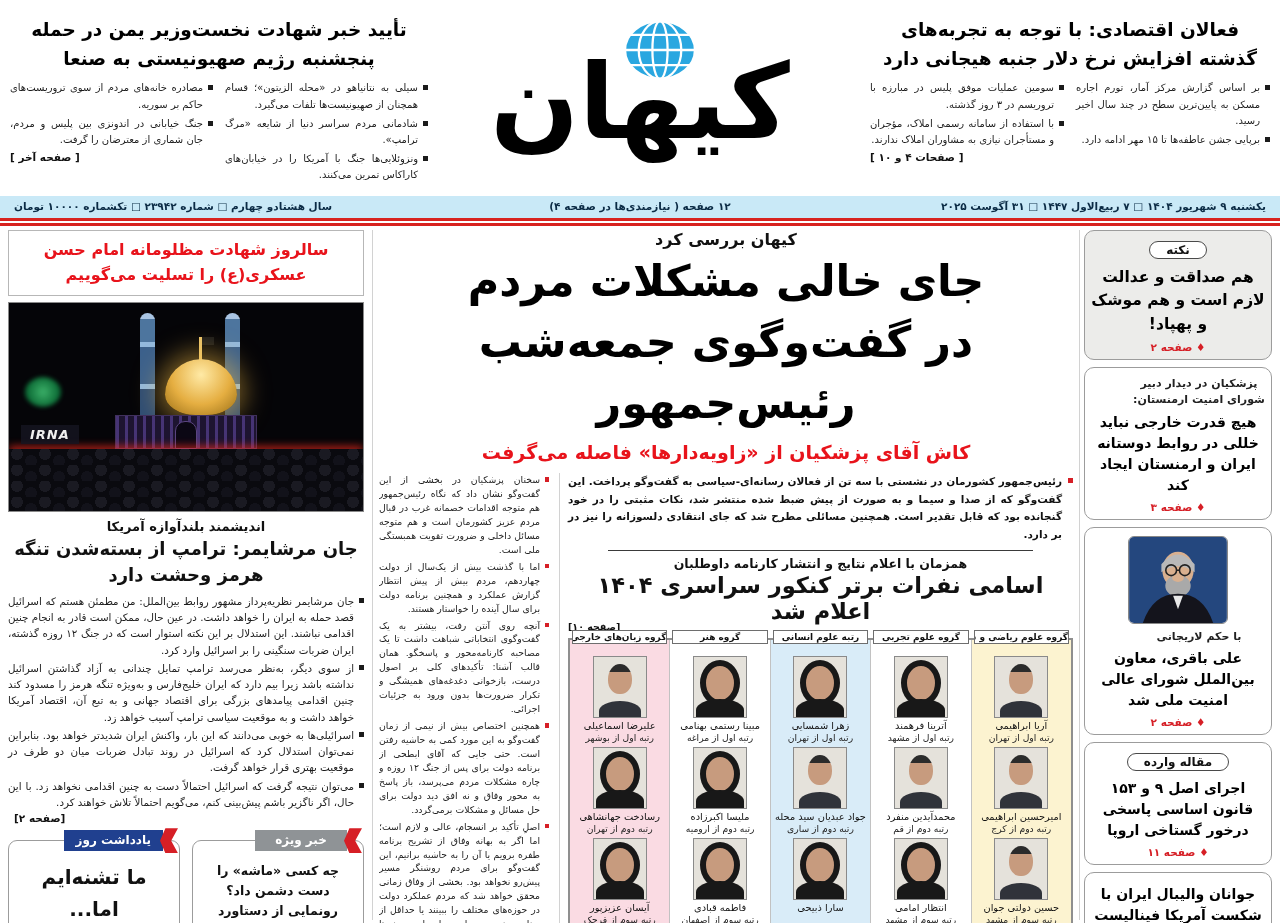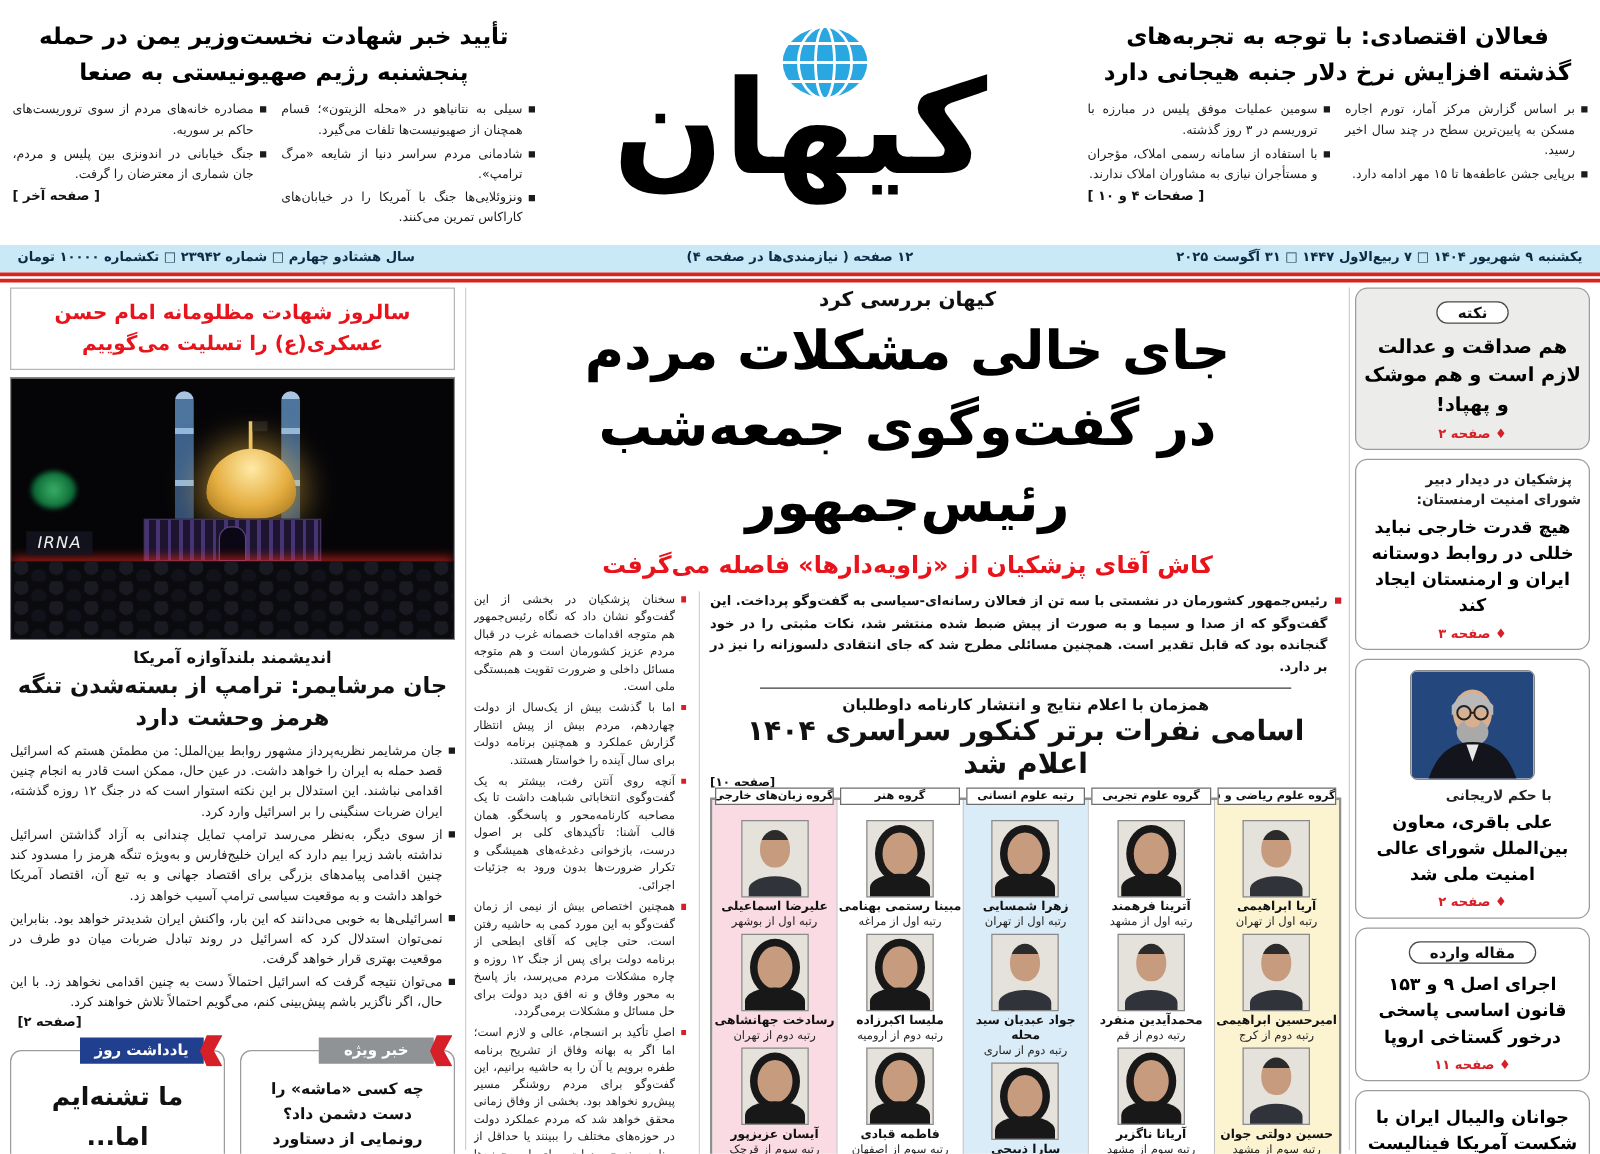--- a/index.html
+++ b/index.html
@@ -61,21 +61,21 @@
     background-image:repeating-linear-gradient(90deg, rgba(120,90,200,.45) 0 3px, transparent 3px 9px); }
   .facade-door { position:absolute; left:47%; top:118px; width:22px; height:28px; background:#0b0714; border-radius:10px 10px 0 0; border:1px solid #5a4480; }
   .light-strip { position:absolute; left:2px; right:2px; height:3px; background:#e0241e; box-shadow:0 0 9px 2px rgba(255,45,30,.85); }
   .ls1 { top:146px; } .ls2 { top:158px; }
   .crowd { position:absolute; left:0; right:0; bottom:0; height:62px;
     background:
       radial-gradient(circle 6px at 8px 5px, #1a1a22 97%, transparent 100%),
       radial-gradient(circle 6px at 22px 12px, #12121a 97%, transparent 100%),
       #0a0a0f;
     background-size:28px 16px; }
-  .wm { position:absolute; left:12px; top:122px; background:rgba(22,22,34,.78); color:#f0f0f0; font-weight:normal; font-style:italic; font-size:13px; letter-spacing:1px; padding:2px 9px;text-align:right; }
+  .wm { position:absolute; left:12px; top:122px; background:rgba(22,22,34,.78); color:#f0f0f0; font-weight:bold; font-style:italic; font-size:13px; letter-spacing:1px; padding:2px 9px;text-align:right; }
 
   .mears { margin-top:7px; }
   .mears-kicker { text-align:center; font-weight:bold; font-size:13px; }
   .mears-title { text-align:center; font-weight:bold; font-size:18px; line-height:1.45; margin:2px 0 5px; }
   .mears-body p { font-size:10.3px; line-height:1.58; text-align:justify; margin-bottom:2px; position:relative; padding-right:10px; color:#1c1c1c; }
   .mears-body p::before { content:""; position:absolute; right:0; top:5px; width:5px; height:5px; background:#1b1b1b; }
   .mears-pageref { font-weight:bold; font-size:10.5px; text-align:left; padding-left:6px; }
 
   .bottom-boxes { display:flex; gap:12px; margin-top:16px; }
   .promo { flex:1; border:1.5px solid #9c9c9c; border-radius:9px; position:relative; padding:16px 8px 18px; min-height:100px; text-align:center; background:#fff; }
@@ -104,21 +104,21 @@
   .kg-col { flex:1; position:relative; padding-top:13px; border-left:1px solid #c2c2c2; }
   .kg-col:last-child { border-left:none; }
   .kg-tab { position:absolute; top:-10px; right:2px; left:2px; background:#fff; border:1.5px solid #6e6e6e; font-size:9px; font-weight:bold; text-align:center; padding:1px 0; white-space:nowrap; overflow:hidden; }
   .kg-cell { text-align:center; margin-top:3px; }
   .avatar { width:54px; height:62px; border:1px solid #8a8a8a; background:#e5e2db; margin:0 auto 2px; position:relative; overflow:hidden; }
   .avatar::before { content:""; position:absolute; top:7px; left:50%; transform:translateX(-50%); width:24px; height:30px; border-radius:50% 50% 46% 46%;
     background:linear-gradient(180deg,#2b2b2b 0 28%,#c79b7e 28%); }
   .avatar::after { content:""; position:absolute; bottom:-4px; left:50%; transform:translateX(-50%); width:42px; height:20px; background:#30333a; border-radius:50% 50% 0 0; }
   .avatar.female::before { width:28px; height:34px; top:3px; background:#c79b7e; border:6px solid #181818; border-radius:50%; }
   .avatar.female::after { width:48px; height:22px; background:#181818; }
-  .kg-name { font-size:9.8px; font-weight:bold; line-height:1.25; }
+  .kg-name { font-size:9.8px; font-weight:normal; line-height:1.25; }
   .kg-rank { font-size:9.2px; line-height:1.3; color:#222; }
 </style>
 </head>
 <body>
 
 <header id="masthead">
 
   <div class="mast-story right-story">
     <div class="mast-title">فعالان اقتصادی: با توجه به تجربه‌های گذشته افزایش نرخ دلار جنبه هیجانی دارد</div>
     <div class="mast-bullets">
@@ -313,21 +313,21 @@
               <div class="kg-name">آترینا فرهمند</div>
               <div class="kg-rank">رتبه اول از مشهد</div>
             </div>
             <div class="kg-cell">
               <div class="avatar male"></div>
               <div class="kg-name">محمدآیدین منفرد</div>
               <div class="kg-rank">رتبه دوم از قم</div>
             </div>
             <div class="kg-cell">
               <div class="avatar female"></div>
-              <div class="kg-name">آریانا ناگزیر</div>
+              <div class="kg-name">انتظار امامی</div>
               <div class="kg-rank">رتبه سوم از مشهد</div>
             </div>
           </div>
 
           <div class="kg-col" style="background: rgb(217, 236, 248);">
             <div class="kg-tab">رتبه علوم انسانی</div>
             <div class="kg-cell">
               <div class="avatar female"></div>
               <div class="kg-name">زهرا شمسایی</div>
               <div class="kg-rank">رتبه اول از تهران</div>

